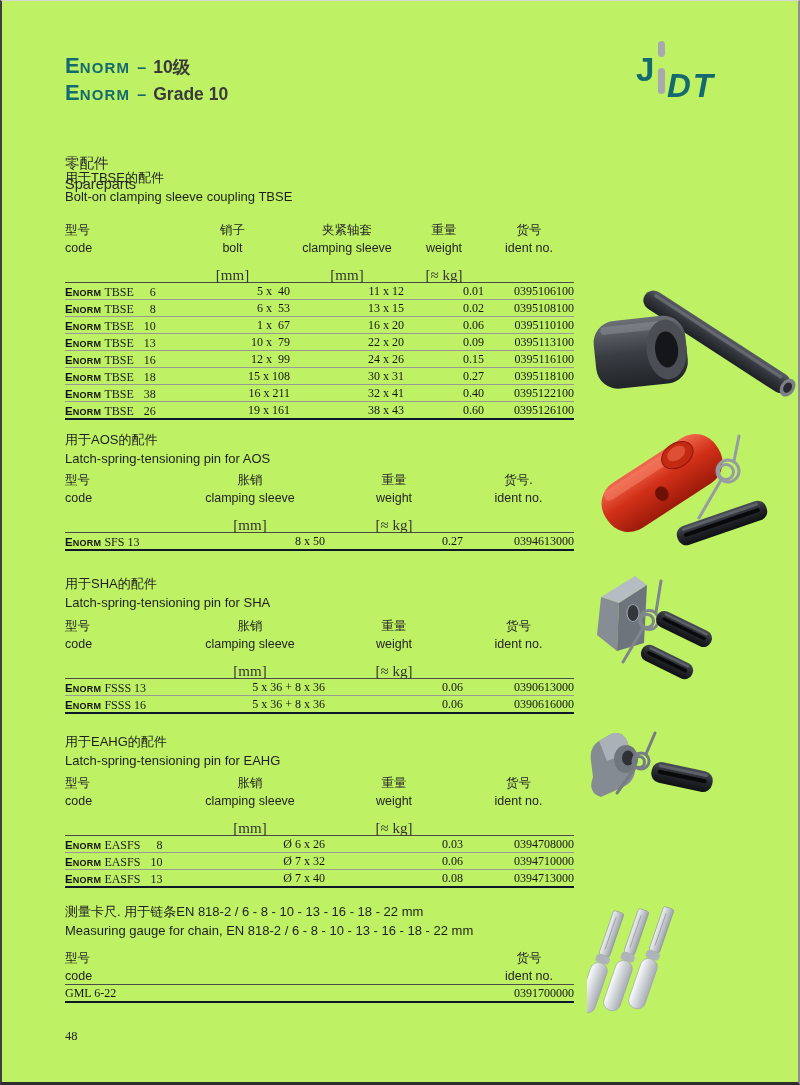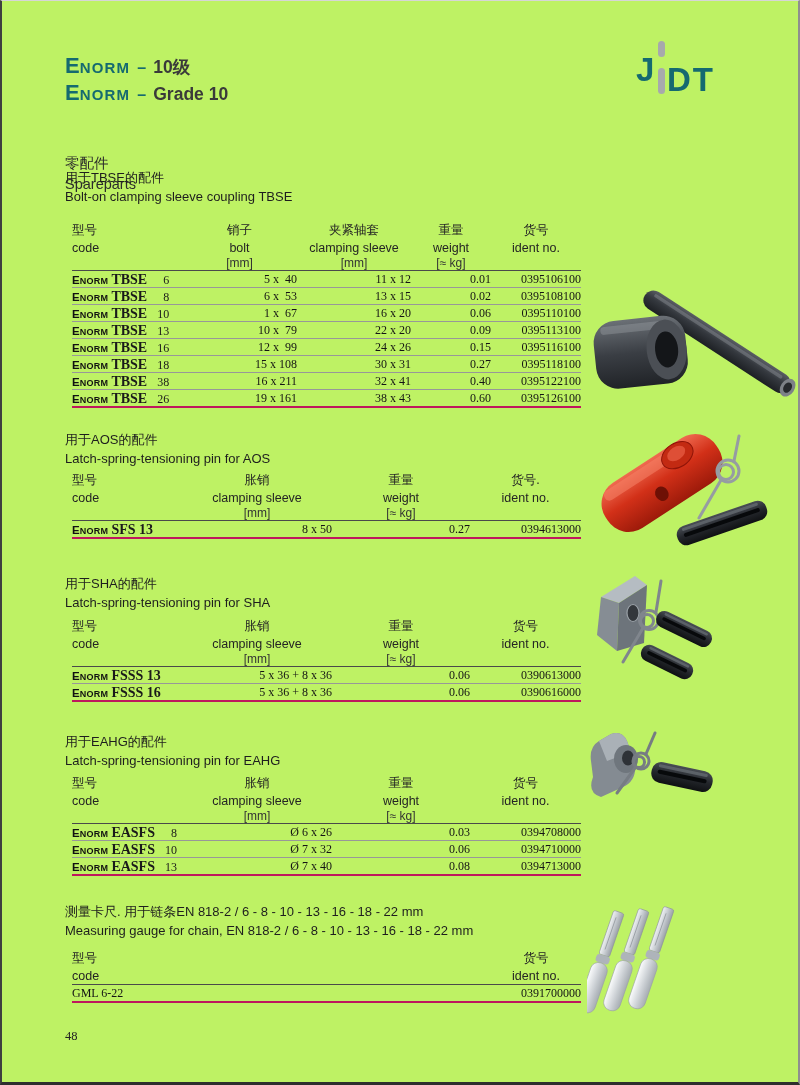--- a/index.html
+++ b/index.html
@@ -14,47 +14,47 @@
   .bt-brand{color:#156a70;font-weight:700;}
   .bt-brand .bi{font-size:22px;}
   .bt-brand .br{font-size:15px;letter-spacing:1.2px;}
   .bt-dash{color:#156a70;font-weight:700;font-size:16px;margin:0 7px;}
   .bt-grade{color:#3a3a3a;font-weight:700;font-size:17.5px;}
   .spareparts{position:absolute;left:63px;top:108px;font-size:14.5px;line-height:21px;color:#2b2b2b;margin-top:44px;}
 
   
   .logo{position:absolute;left:634px;top:40px;width:84px;height:58px;color:#156a70;}
   .logo-j{position:absolute;left:0;top:10px;font-size:33px;font-weight:700;}
-  .logo-dt{position:absolute;left:31px;top:20px;font-size:33px;font-weight:700;letter-spacing:2px;}
+  .logo-dt{position:absolute;left:31px;top:26px;font-size:33px;font-weight:700;letter-spacing:2px;font-style:italic;}
   .logo-bar-top{position:absolute;left:22px;top:0;width:7px;height:16px;border-radius:4px;background:#a7a9ac;}
   .logo-bar-bottom{position:absolute;left:22px;top:27px;width:7px;height:26px;border-radius:4px;background:#a7a9ac;}
 
   
   .sec-title{position:absolute;left:63px;font-size:13px;line-height:18.5px;color:#1e1e1e;}
   .s1{top:168px}.s2{top:430px}.s3{top:574px}.s4{top:732px}.s5{top:902px}
 
   
-  .tbl{position:absolute;left:70px;width:509px;border-bottom:2px solid #be185d;}
+  .tbl{position:absolute;left:63px;width:509px;border-bottom:2px solid #0f172a;}
   .tb1{top:221px}.tb2{top:471px}.tb3{top:617px}.tb4{top:774px}.tb5{top:949px}
   .trow{display:grid;align-items:center;}
   .t1 .trow{grid-template-columns:110px 115px 114px 80px 90px;}
   .t24 .trow{grid-template-columns:110px 150px 138px 111px;}
   .t5 .trow{grid-template-columns:419px 90px;}
   .th-zh,.th-en{height:17px;font-size:12.5px;color:#242424;}
-  .th-unit{height:14px;font-family:Liberation Sans, sans-serif;font-size:12px;color:#333;}
+  .th-unit{height:14px;font-family:Liberation Serif, serif;font-size:15px;color:#333;margin-top:12px;}
   .tbody .trow{height:16px;border-top:1px solid #989898;}
   .tbody .trow:first-child{border-top:1px solid #4a4a4a;}
   .c{text-align:center;overflow:hidden;white-space:nowrap;}
   .c.code{text-align:left;}
   .val{font-family:"Liberation Serif","DejaVu Serif",serif;font-size:12px;color:#141414;text-align:right;}
   .pre{white-space:pre;}
   .bbrand{font-weight:700;color:#111;}
   .bbrand .bi{font-size:11.5px;}
   .bbrand .br{font-size:9px;letter-spacing:.3px;}
-  .model{font-family:"Liberation Serif","DejaVu Serif",serif;font-size:14px;margin-left:3px;color:#1a1a1a;font-weight:bold;}
+  .model{font-family:"Liberation Serif","DejaVu Serif",serif;font-size:12px;margin-left:3px;color:#1a1a1a;}
   .size{font-family:"Liberation Serif","DejaVu Serif",serif;font-size:12px;display:inline-block;width:22px;text-align:right;color:#1a1a1a;}
   .pagenum{position:absolute;left:63px;top:1028px;font-family:"Liberation Serif","DejaVu Serif",serif;font-size:12.5px;color:#222;}
 
   
   .pimg{position:absolute;}
   .i1{left:585px;top:256px}.i2{left:578px;top:418px}.i3{left:575px;top:562px}
   .i4{left:575px;top:718px}.i5{left:585px;top:893px}
 </style>
 </head>
 <body>

